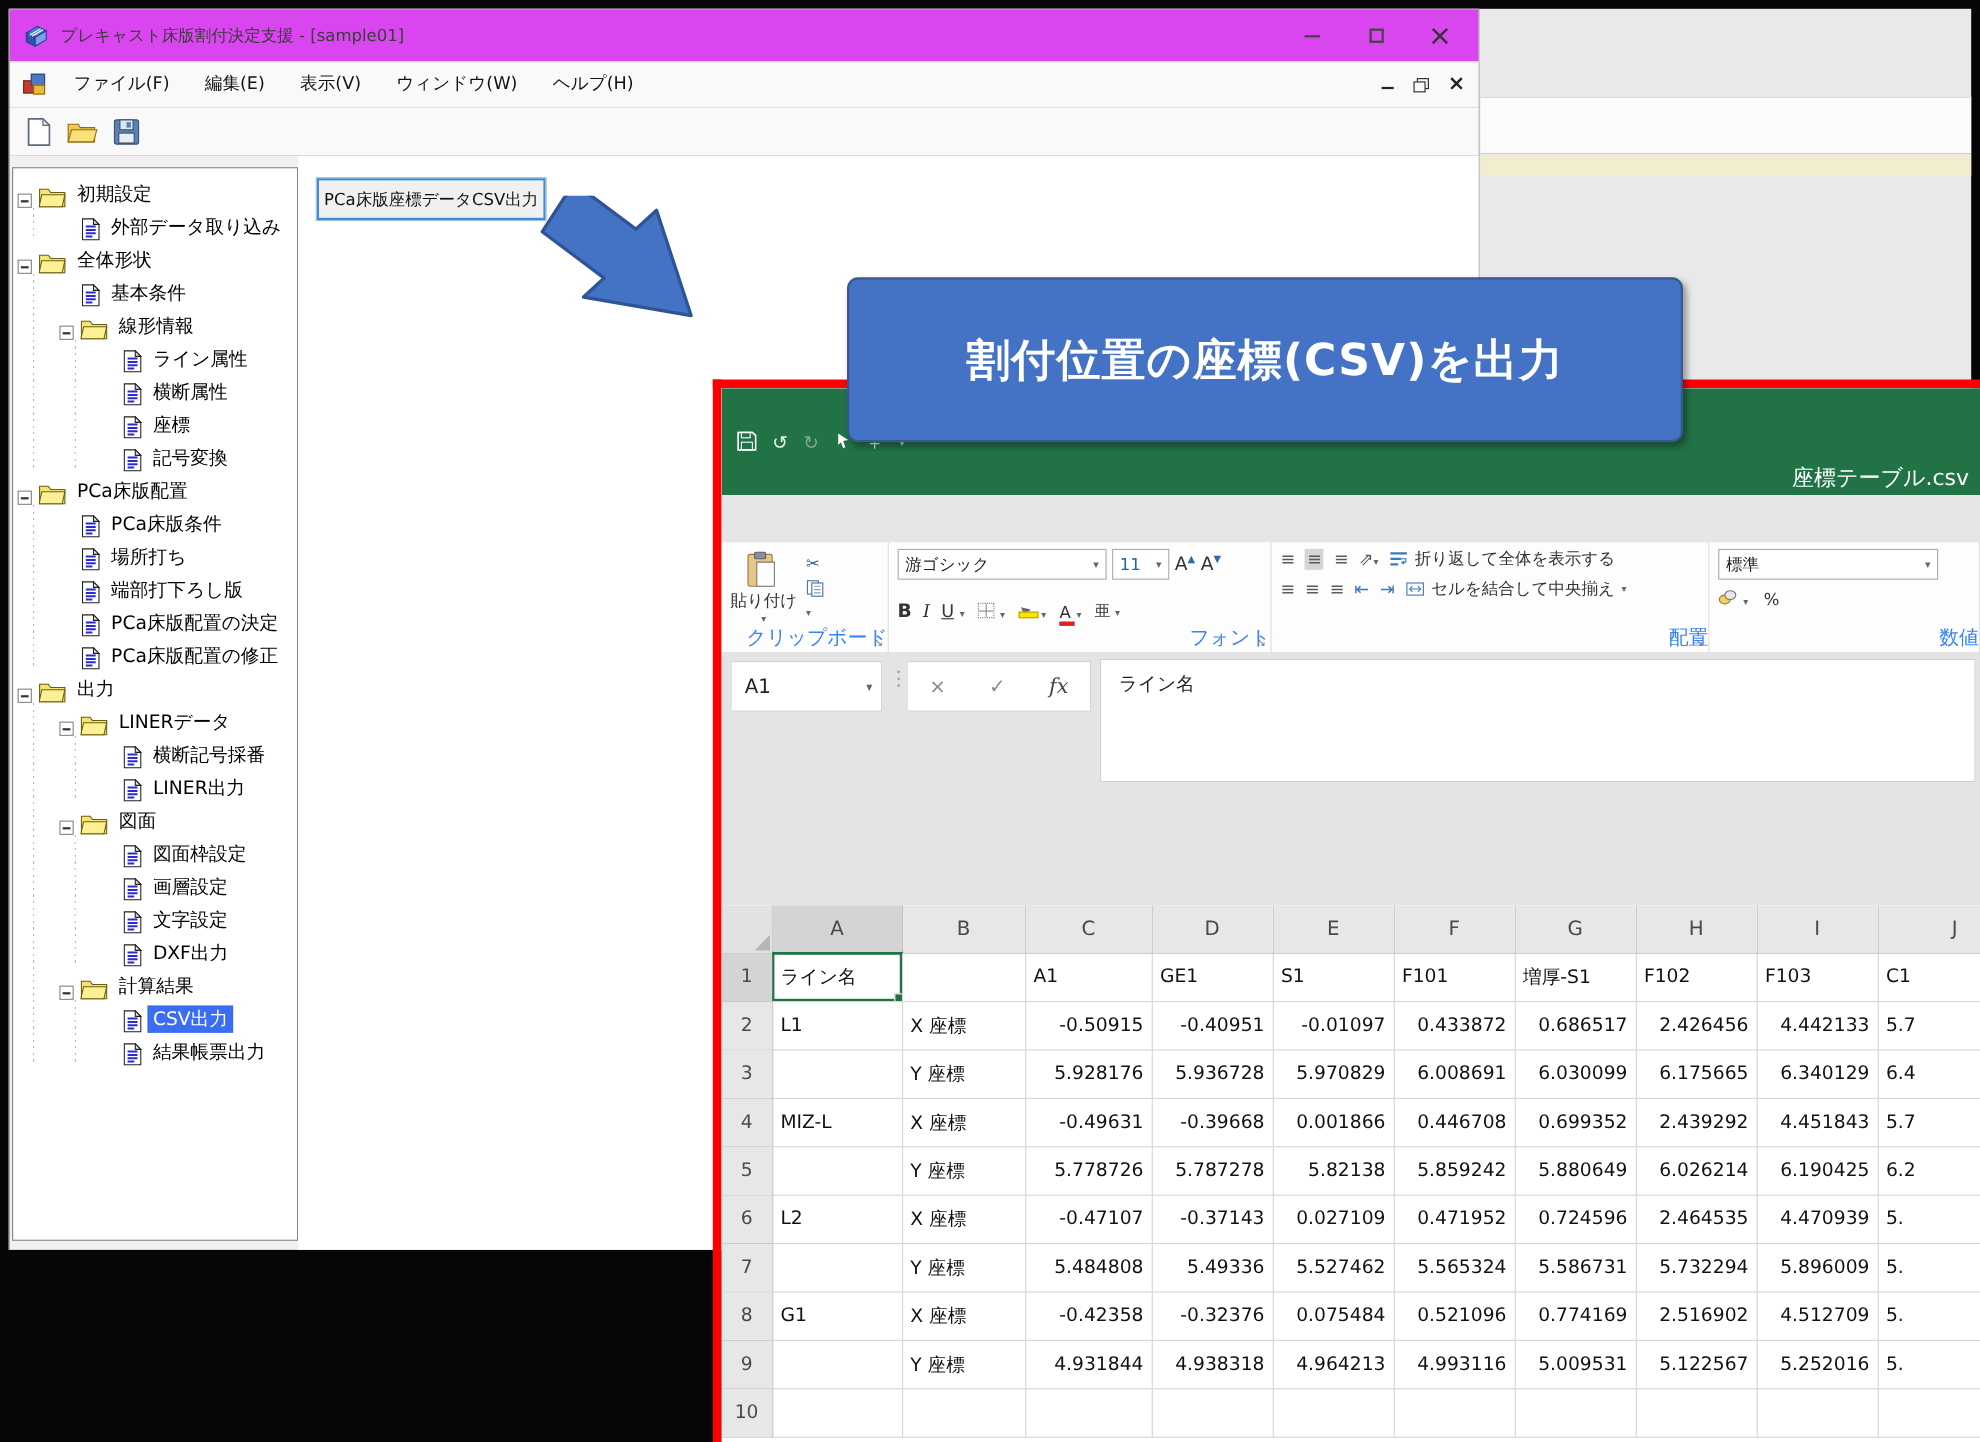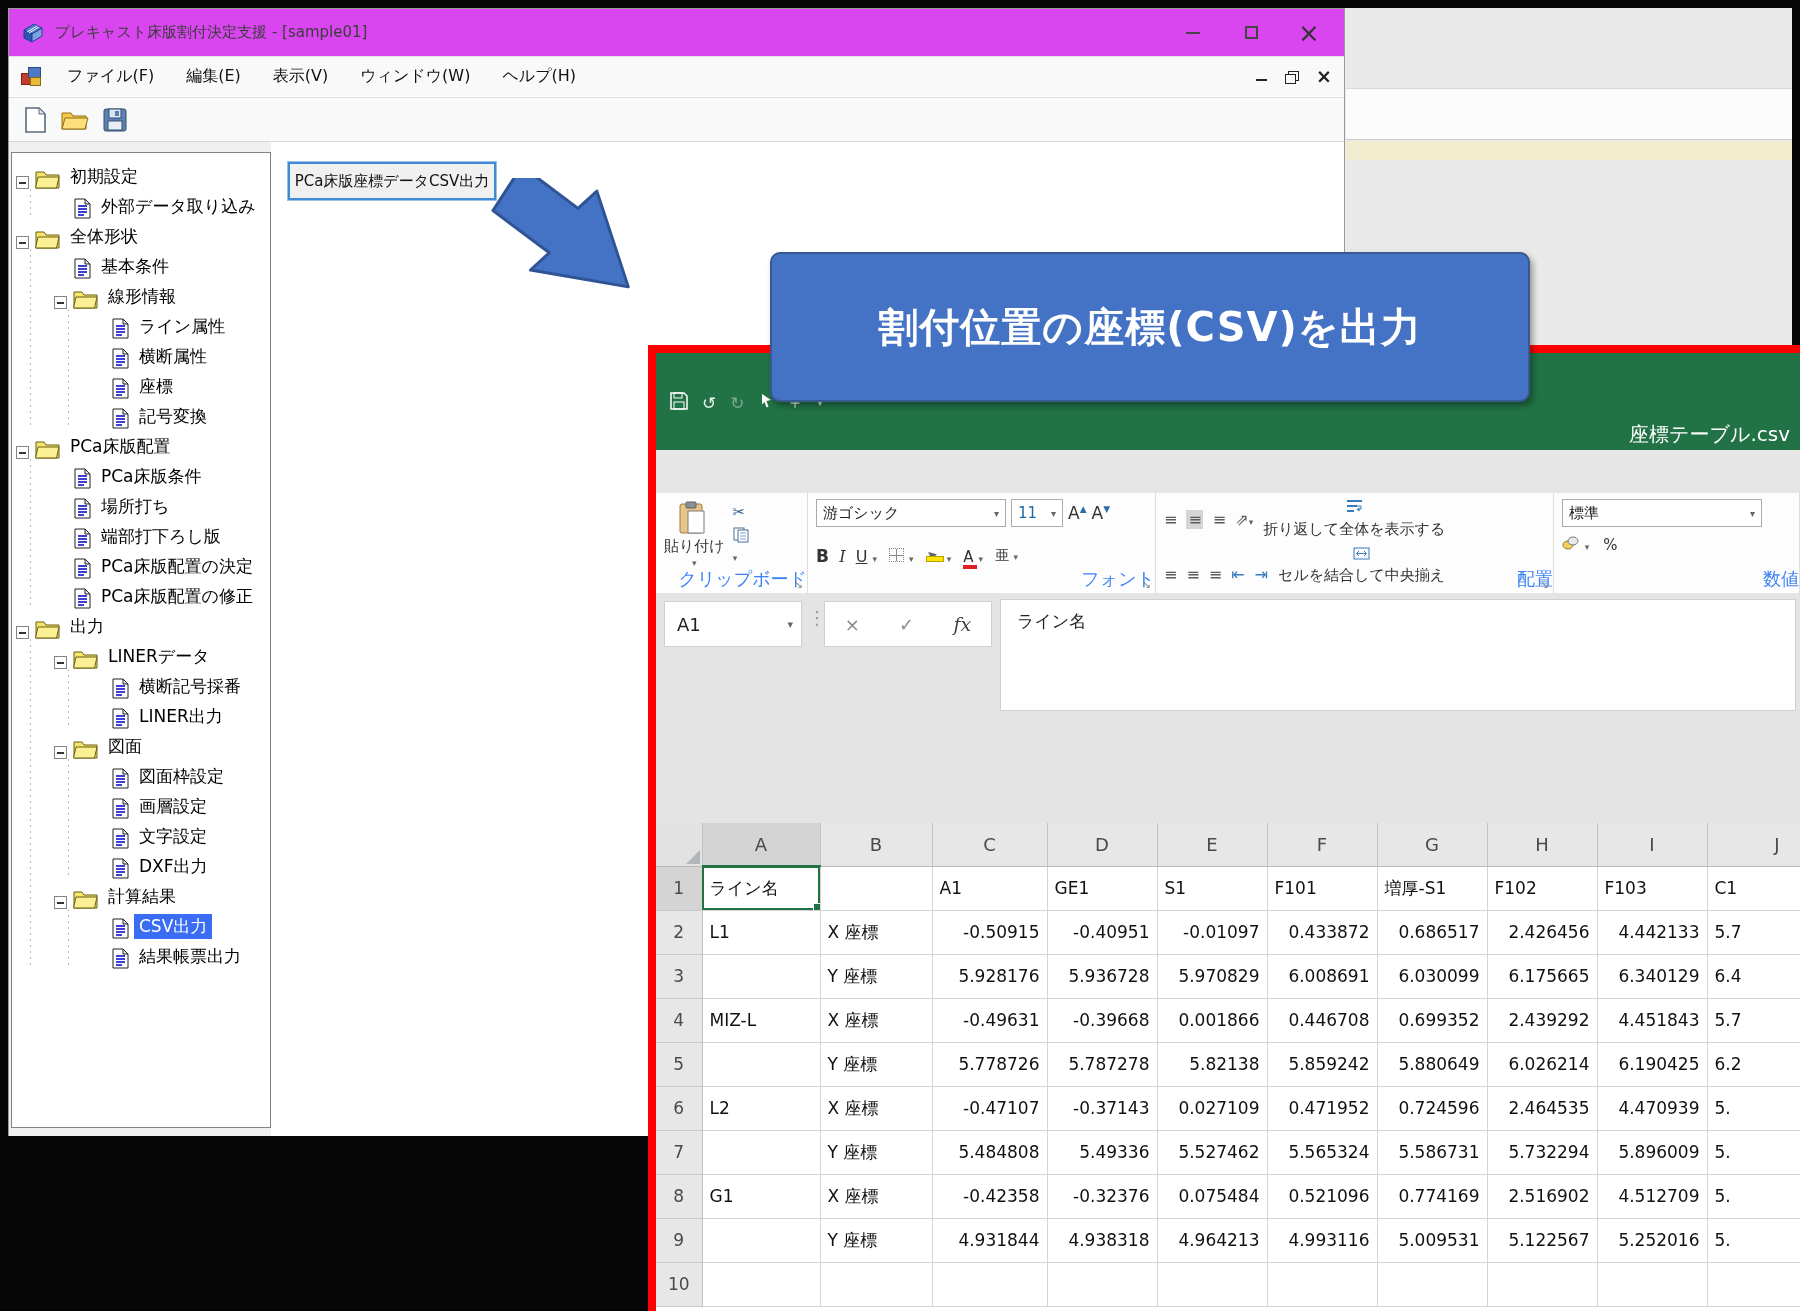--- a/index.html
+++ b/index.html
@@ -98,21 +98,21 @@
   .fill-ico::before { content:"◂"; position:absolute; left:2px; top:-4px; color:#666; transform:rotate(40deg); }
   .fill-ico::after { content:""; position:absolute; left:0; bottom:0; width:16px; height:4px; background:#ffe400; border:1px solid #b5a200; }
   .fcol-ico { display:inline-block; position:relative; font-size:15px; color:#333; line-height:1; }
   .fcol-ico::after { content:""; position:absolute; left:0; bottom:-4px; width:14px; height:4px; background:#e02020; }
   .ruby { font-size:14px; }
   .g-align { width:398px; }
   .al-row1, .al-row2 { display:flex; align-items:center; gap:10px; font-size:16px; color:#5a5a5a; }
   .al-row2 { margin-top:8px; }
   .al-ico { letter-spacing:-1px; }
   .al-ico.sel { background:#d5d5d5; padding:0 2px; }
-  .wrap-btn, .merge-btn { display:flex; align-items:center; gap:6px; font-size:15px; color:#333; white-space:nowrap;flex-direction:column; }
+  .wrap-btn, .merge-btn { display:flex; align-items:center; gap:6px; font-size:15px; color:#333; white-space:nowrap; }
   .g-num { width:246px; }
   .numfmt { width:200px; }
   .num-row2 { display:flex; align-items:center; gap:14px; margin-top:8px; font-size:15px; color:#333; }
 
   .xl-formula { position:absolute; left:0; top:240px; width:100%; height:230px; background:#e4e4e4; }
   .name-box { position:absolute; left:8px; top:8px; width:138px; height:46px; background:#fff; border:1px solid #d0d0d0; display:flex; align-items:center; font-size:18px; color:#222; padding-left:12px; }
   .name-caret { position:absolute; right:8px; font-size:11px; color:#666; }
   .fdots { position:absolute; left:152px; top:14px; color:#9a9a9a; font-size:18px; }
   .fx-box { position:absolute; left:168px; top:8px; width:168px; height:46px; background:#fff; border:1px solid #d0d0d0; display:flex; align-items:center; justify-content:space-around; color:#8a8a8a; font-size:18px; }
   .fx-it { font-family:"DejaVu Serif",serif; font-style:italic; color:#444; font-size:19px; }

